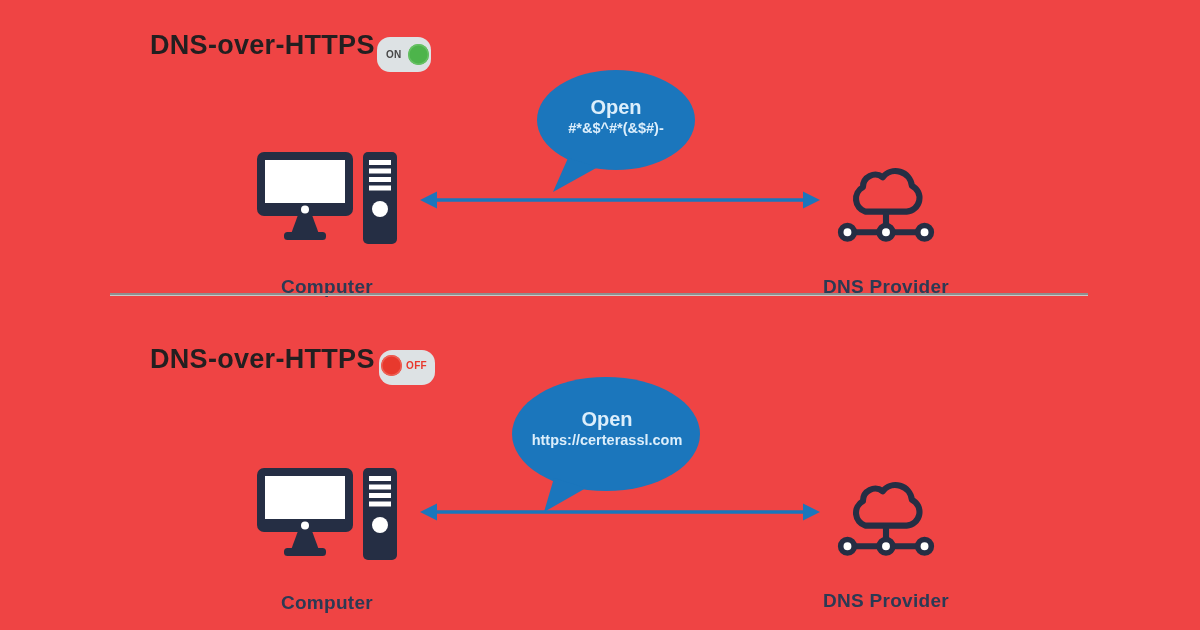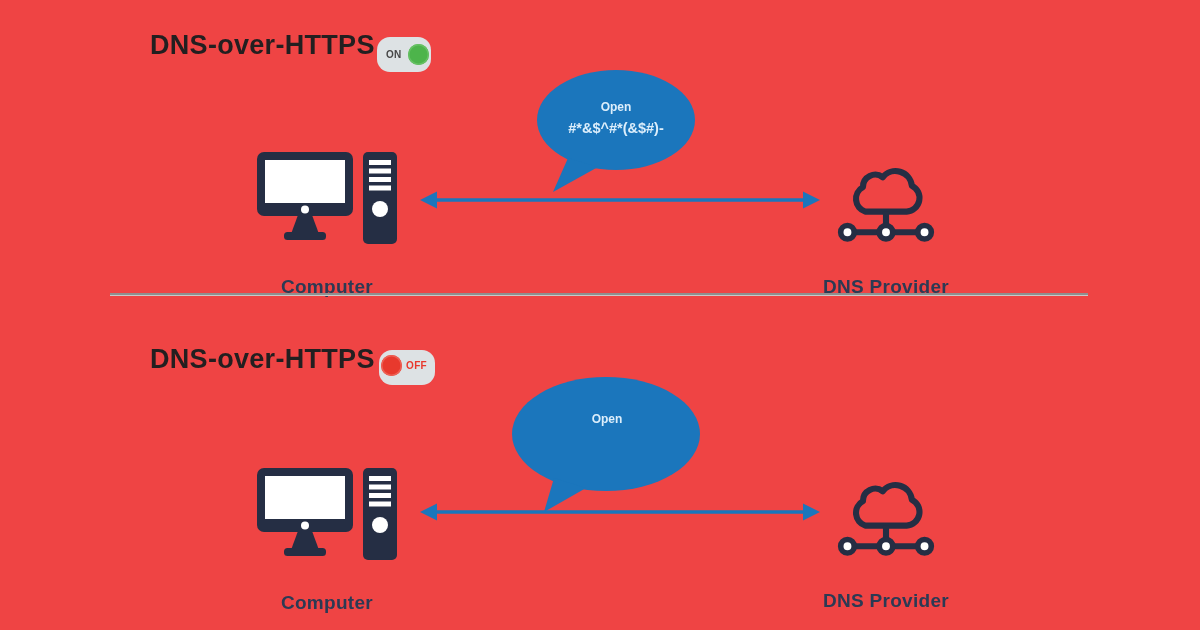--- a/index.html
+++ b/index.html
@@ -29,21 +29,21 @@
 
   
   .bubble-svg{position:absolute;}
   .bub-top{left:528px; top:66px;}
   .bub-bottom{left:506px; top:372px;}
   .bubble-text{
     position:absolute; text-align:center; color:#dceefb; line-height:21px;
   }
   .bt-top{left:528px; top:97px; width:176px;}
   .bt-bottom{left:506px; top:409px; width:202px;}
-  .bubble-line1{font-size:12px; font-weight:600;}
+  .bubble-line1{font-size:20px; font-weight:600;}
   .bubble-line2{font-size:14.5px; font-weight:600;}
 
   
   .arrow-svg{position:absolute;}
   .arrow-top{left:420px; top:189px;}
   .arrow-bottom{left:420px; top:501px;}
 
   
   .node{position:absolute; width:146px; text-align:center; margin:0;}
   .computer-top{left:254px; top:152px;}
@@ -135,20 +135,21 @@
     <span class="knob knob-red"></span>
     <span class="toggle-text">OFF</span>
   </div>
 
   <svg class="bubble-svg bub-bottom" width="202" height="142" viewBox="0 0 202 142">
     <ellipse cx="100" cy="62" rx="94" ry="57" fill="#1b76bc"></ellipse>
     <polygon points="48,106 80,116 38,140" fill="#1b76bc"></polygon>
   </svg>
   <div class="bubble-text bt-bottom">
     <div class="bubble-line1">Open</div>
+    <div class="bubble-line2">https://certerassl.com</div>
   </div>
 
   <svg class="arrow-svg arrow-bottom" width="400" height="22">
     <use href="#double-arrow"></use>
   </svg>
 
   <figure class="node computer-bottom">
     <svg width="140" height="100">
         <use href="#icon-computer"></use>
       </svg>

